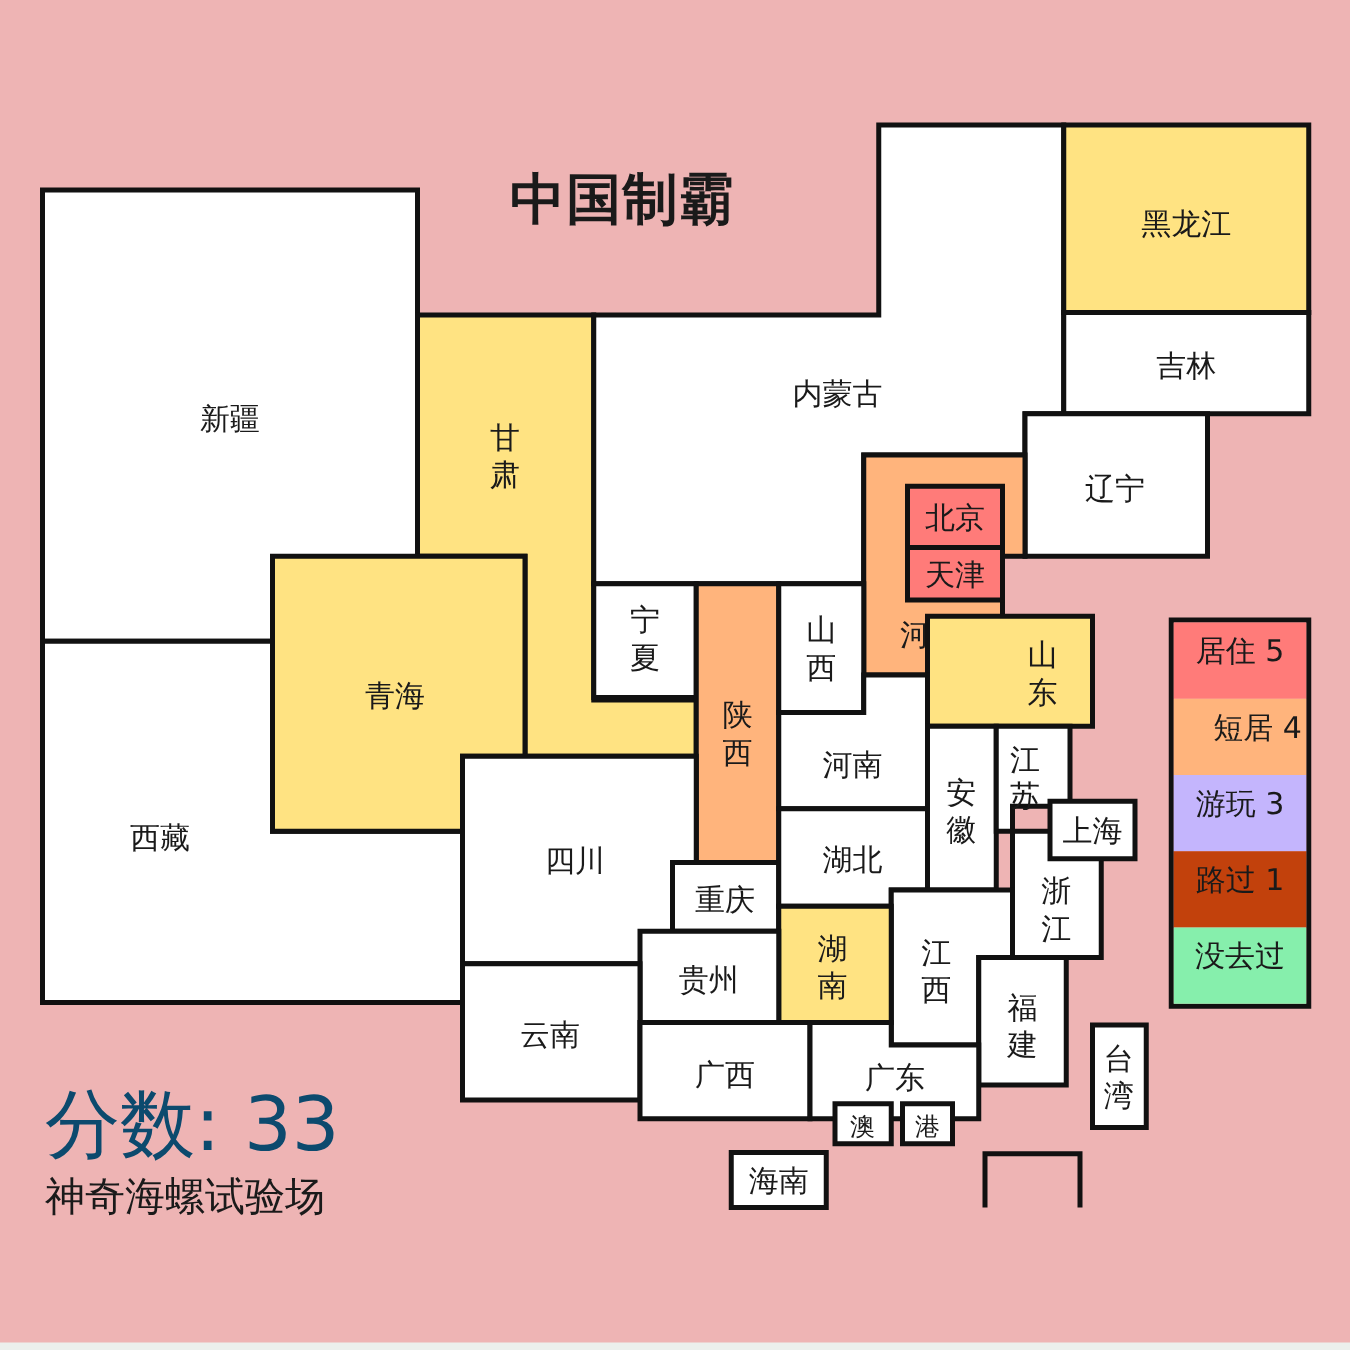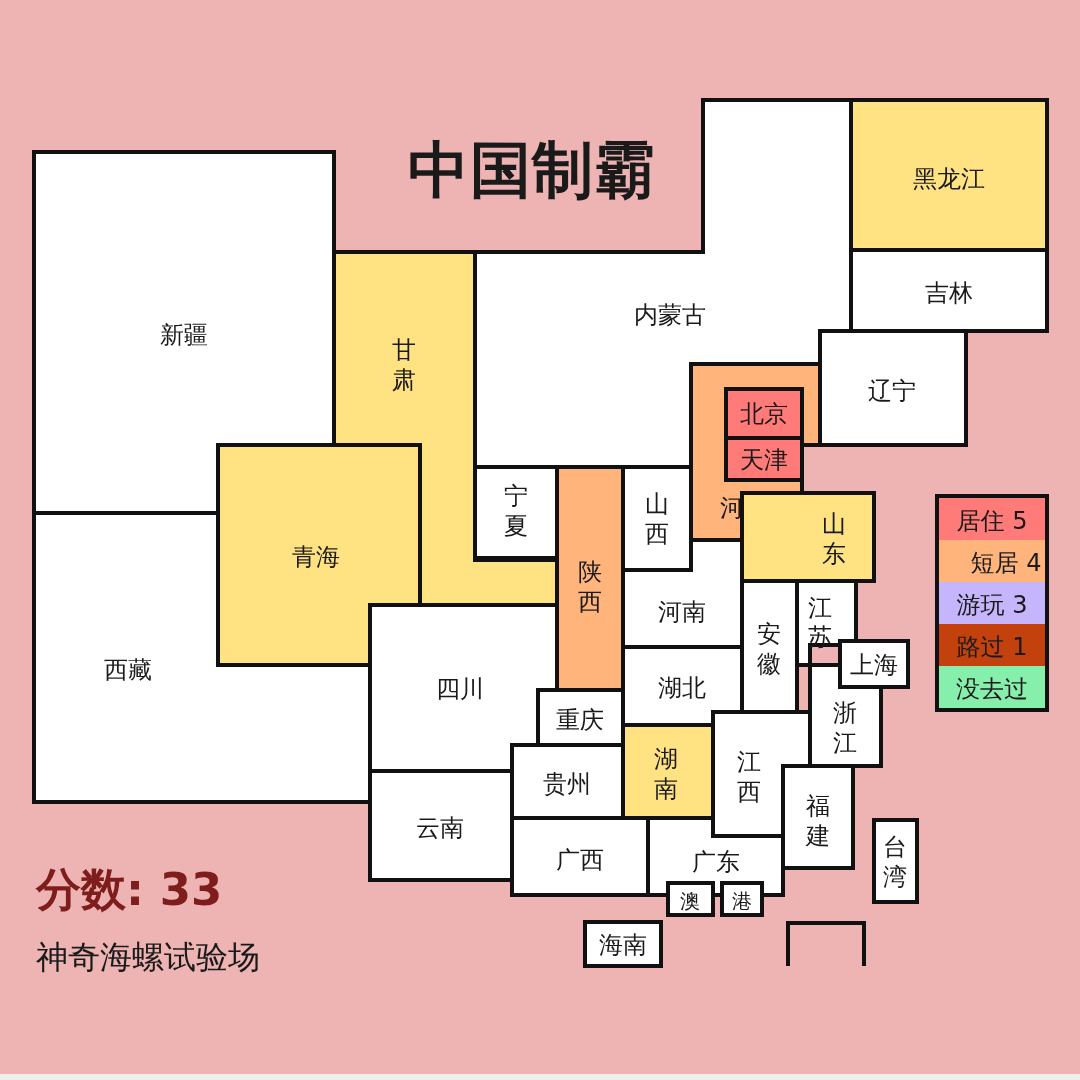--- a/index.html
+++ b/index.html
@@ -10,35 +10,35 @@
     position: relative;
   }
   #bottom-strip {
     position: absolute; left: 0; top: 1074px; width: 1080px; height: 6px;
     background: #ecefec;
   }
   #map { position: absolute; left: 0; top: 0; }
   .region { stroke: #111; stroke-width: 4; stroke-linejoin: miter; cursor: pointer; }
   .lbl { font-family: "DejaVu Sans", sans-serif; font-size: 24px; fill: #1a1a1a; pointer-events: none; }
   .title {
-    position: absolute; left: 408px; top: 130px; font-size: 61px; font-weight: bold;
+    position: absolute; left: 408px; top: 130px; font-size: 44px; font-weight: bold;
     color: #1a1a1a; letter-spacing: 1px;
   }
   .score {
-    position: absolute; left: 36px; top: 860px; font-size: 45px; color: #7f1d1d; font-weight: bold;
+    position: absolute; left: 36px; top: 860px; font-size: 60px; color: #0c4a6e;
   }
   .subtitle {
     position: absolute; left: 36px; top: 936px; font-size: 32px; color: #1a1a1a;
   }
   .legend {
     position: absolute; left: 935px; top: 494px; width: 114px;
     border: 4px solid #111; box-sizing: border-box;
   }
   .legend-item {
-    height: 42px; line-height: 47px; text-align: center; font-size: 24px; color: #1a1a1a;
+    height: 61px; line-height: 47px; text-align: center; font-size: 24px; color: #1a1a1a;
     cursor: pointer;
   }
 </style>
 </head>
 <body>
 
 <svg id="map" width="1080" height="1080" viewBox="0 0 1080 1080">
 
   <g>
     <polygon class="region" points="34,152 334,152 334,513 34,513" fill="#ffffff"></polygon>

